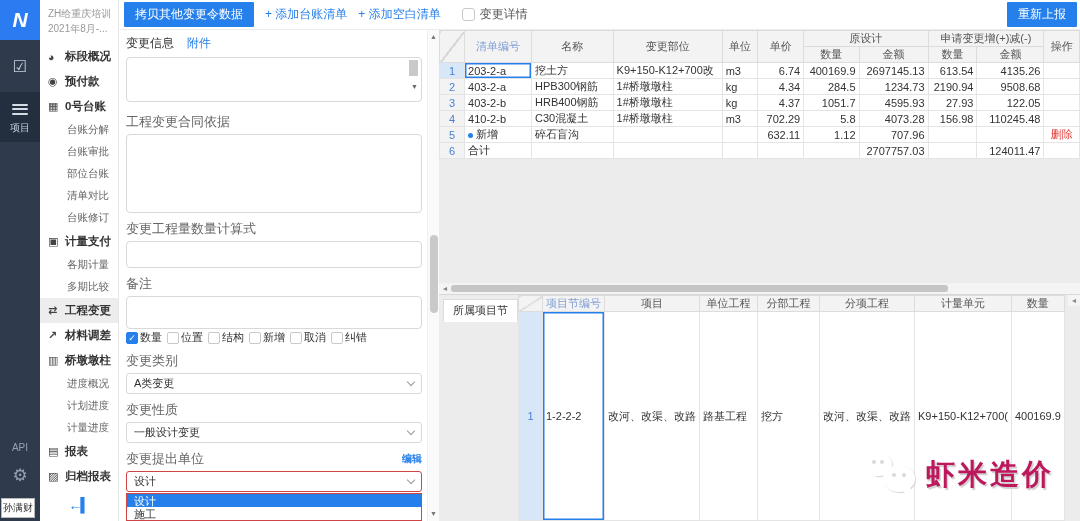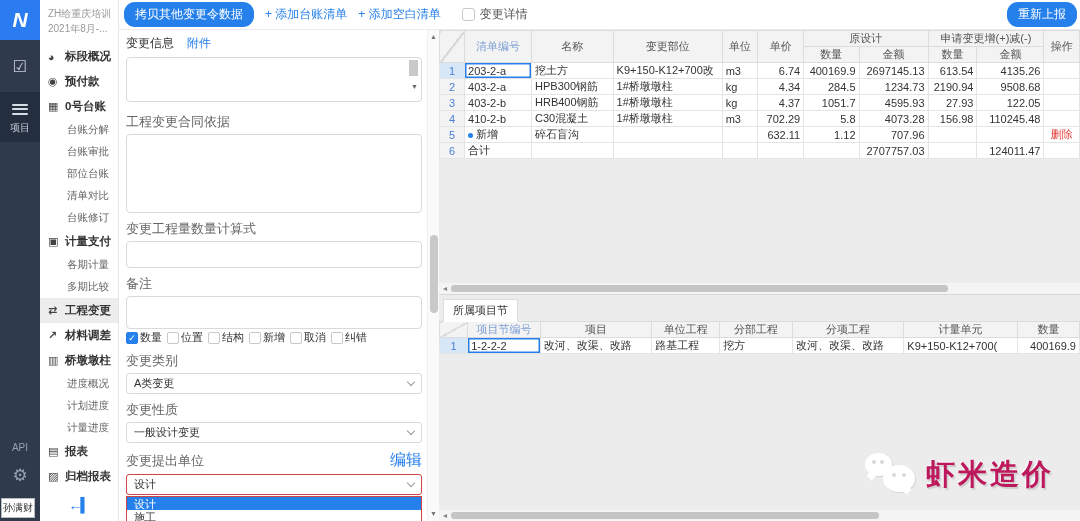--- a/index.html
+++ b/index.html
@@ -25,38 +25,38 @@
 .menu{flex:1;overflow:hidden}
 .mi1{display:flex;align-items:center;gap:4px;font-size:11.5px;font-weight:bold;color:#333;padding:5px 2px 5px 8px;cursor:pointer;white-space:nowrap}
 .mi1 .ic{font-size:11px;width:13px;color:#444;flex-shrink:0}
 .mi1.active{background:#ededed}
 .mi2{font-size:10.5px;color:#666;padding:4px 2px 4px 27px;cursor:pointer;white-space:nowrap}
 .collapse{color:#2680eb;font-size:14px;text-align:center;padding:4px 0 8px;font-weight:bold;cursor:pointer;letter-spacing:-2px}
 
 
 .main{flex:1;display:flex;flex-direction:column;min-width:0}
 .toolbar{height:30px;display:flex;align-items:center;gap:11px;padding:0 3px 0 5px;background:#fff;flex-shrink:0;border-bottom:1px solid #ececec}
-.btn-primary{background:#2680eb;color:#fff;border:none;border-radius:11px;font-size:12px;padding:4px 11px;cursor:pointer;font-family:inherit;white-space:nowrap}
+.btn-primary{background:#2680eb;color:#fff;border:none;border-radius:1px;font-size:12px;padding:4px 11px;cursor:pointer;font-family:inherit;white-space:nowrap}
 .lnk{color:#2680eb;font-size:12px;text-decoration:none;cursor:pointer;white-space:nowrap}
 .cb-wrap{display:flex;align-items:center;margin-left:10px}
 .cb{width:13px;height:13px;border:1px solid #c9c9c9;border-radius:3px;background:#fff;display:inline-block;cursor:pointer}
 .cb-label{font-size:12px;color:#555;margin-left:5px}
 .flex-spacer{flex:1}
 
 .content{flex:1;display:flex;min-height:0}
 
 
 .form-col{width:308px;padding:2px 5px 0 7px;display:flex;flex-direction:column;flex-shrink:0;overflow:hidden;background:#fff}
 .tabs{display:flex;gap:13px;font-size:12px;padding:3px 0 5px;flex-shrink:0}
 .tab{color:#2680eb;cursor:pointer}
 .tab.active{color:#333}
 .flabel{font-size:13px;color:#666;margin:7px 0 3px;flex-shrink:0}
 .label-row{display:flex;justify-content:space-between;align-items:center;margin:7px 0 3px;flex-shrink:0}
 .label-row .flabel{margin:0}
-.lnk.small{font-size:16px;font-weight:normal}
+.lnk.small{font-size:10px;font-weight:bold}
 textarea{border:1px solid #d9d9d9;border-radius:4px;resize:none;width:100%;font-family:inherit;font-size:11px;padding:3px;outline:none;flex-shrink:0}
 .ta-wrap{position:relative;flex-shrink:0}
 .ta-first{height:45px}
 .ta1-thumb{position:absolute;right:4px;top:3px;width:9px;height:16px;background:#c9c9c9}
 .ta1-arr{position:absolute;right:4px;top:26px;font-size:7px;color:#666}
 .ta-tall{height:79px}
 .ta-mid{height:27px}
 .ta-sm{height:33px}
 .cb-row{display:flex;align-items:center;gap:5px;font-size:11px;color:#333;margin:1px 0 0;flex-shrink:0;white-space:nowrap}
 .cbx{width:12px;height:12px;border:1px solid #c9c9c9;border-radius:2px;display:inline-block;flex-shrink:0;background:#fff;cursor:pointer}
@@ -91,21 +91,21 @@
 .dot{display:inline-block;width:5px;height:5px;border-radius:50%;background:#2680eb;margin-right:3px;vertical-align:middle}
 td.op{color:#e23b35;text-align:center;cursor:pointer}
 .filler{flex:1}
 .hscroll{height:11px;background:#f4f4f4;display:flex;align-items:center;flex-shrink:0}
 .hscroll .harr{width:12px;font-size:7px;color:#888;text-align:center;cursor:pointer;flex-shrink:0}
 .hscroll .track{flex:1;height:11px;display:flex;align-items:center}
 .hscroll .thumb{height:7px;background:#c5c5c5;border-radius:3px;cursor:pointer}
 .thumb-top{width:79%}
 .thumb-bot{width:68%}
 
-.bottom-panel{flex:1;display:flex;flex-direction:column;position:relative;min-height:0}
+.bottom-panel{flex:1;display:flex;flex-direction:row;position:relative;min-height:0}
 .tabbar{padding:4px 0 0 4px;flex-shrink:0}
 .ptab{display:inline-block;background:#fff;border:1px solid #dcdcdc;border-bottom:1px solid #fff;font-size:11px;color:#333;padding:3px 9px;margin-bottom:-1px;position:relative;cursor:pointer}
 
 
 .watermark{position:absolute;right:26px;bottom:24px;display:flex;align-items:center;gap:9px;pointer-events:none}
 .wm-icon{position:relative;width:52px;height:44px}
 .bub{position:absolute;background:#fff;border-radius:50%;box-shadow:1px 1px 1px #d5d5d5}
 .b1{left:0;top:0;width:27px;height:23px}
 .b2{left:18px;top:12px;width:32px;height:27px}
 .bub i{position:absolute;width:4px;height:4px;border-radius:50%;background:#d9d9d9}

